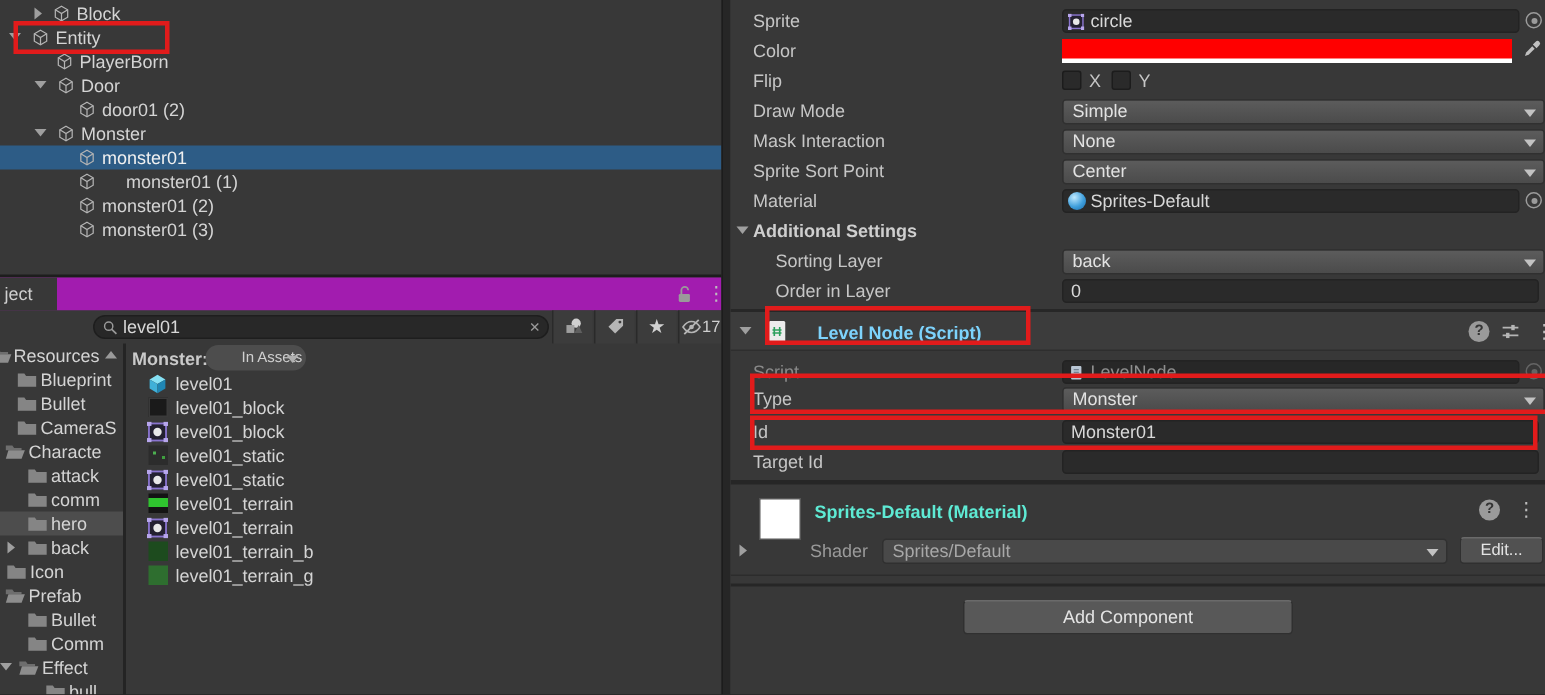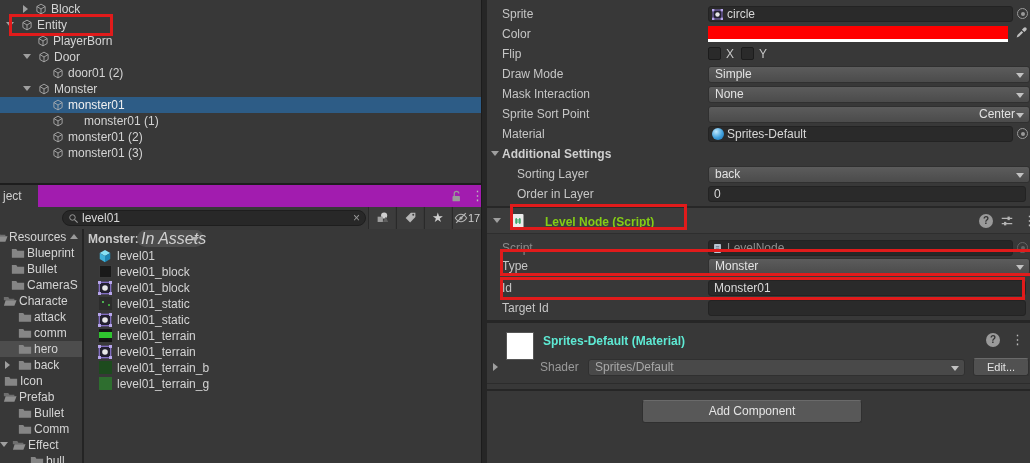--- a/index.html
+++ b/index.html
@@ -324,21 +324,21 @@
           <use href="#folder"></use>
         </svg>
       <span class="t" style="left:46px;">bull</span>
     </div>
   </div>
   <span class="tri-u" style="left:70px;top:234px;"></span>
   <div class="abs" style="left:82px;top:229px;width:2px;height:234px;background:#242424;"></div>
 
   <span class="t" style="left:88px;top:231px;font-weight:bold;color:#cacaca;">Monster:</span>
   <div class="abs" style="left:137px;top:230px;width:67px;height:17px;background:#4d4d4d;border-radius:9px;">
-    <span class="t" style="left:4px;top:1px;font-size:16px;color:#d0d0d0;font-style:italic;">In Assets</span>
+    <span class="t" style="left:24px;top:1px;font-size:10px;color:#d0d0d0;">In Assets</span>
     <span class="tri-d" style="left:54px;top:7px;border-top-color:#b0b0b0;"></span>
   </div>
 
   <div class="abs" style="left:84px;top:229px;width:397px;height:234px;overflow:hidden;">
     <div class="arow" style="top:19px;">
       <svg class="ic" style="left:14px;top:1px;" width="14" height="14" viewBox="0 0 16 16">
           <use href="#cubesolid"></use>
         </svg>
       <span class="t" style="left:33px;">level01</span>
     </div>
@@ -411,21 +411,21 @@
     <div class="dd" style="left:221px;top:66px;width:322px;">
       <span>Simple</span>
     </div>
 
     <span class="il" style="left:15px;top:84px;">Mask Interaction</span>
     <div class="dd" style="left:221px;top:86px;width:322px;">
       <span>None</span>
     </div>
 
     <span class="il" style="left:15px;top:104px;">Sprite Sort Point</span>
-    <div class="dd" style="left:221px;top:106px;width:322px;text-align:right;">
+    <div class="dd" style="left:221px;top:106px;width:322px;">
       <span>Center</span>
     </div>
 
     <span class="il" style="left:15px;top:124px;">Material</span>
     <div class="objf" style="left:221px;top:126px;width:305px;">
       <span class="sphere" style="left:3px;top:1px;"></span>
       <span class="otxt">Sprites-Default</span>
     </div>
     <span class="picker" style="left:530px;top:128px;"></span>
 
@@ -441,21 +441,21 @@
     <div class="tf" style="left:221px;top:186px;width:318px;">
       <span>0</span>
     </div>
 
     <div class="abs" style="left:0;top:206px;width:543px;height:2px;background:#272727;"></div>
     <div class="abs" style="left:0;top:208px;width:543px;height:26px;background:#3c3c3c;border-bottom:1px solid #2e2e2e;box-sizing:border-box;">
       <span class="tri-d" style="left:6px;top:10px;"></span>
       <svg class="ic" style="left:23px;top:5px;" width="16" height="16" viewBox="0 0 16 16">
           <use href="#scripticon"></use>
         </svg>
-      <span class="t" style="left:58px;top:6px;font-weight:bold;color:#84cc16;">Level Node (Script)</span>
+      <span class="t" style="left:58px;top:6px;font-weight:bold;color:#7dd3fc;">Level Node (Script)</span>
       <span class="help" style="left:492px;top:6px;">?</span>
       <svg class="ic" style="left:513px;top:6px;" width="14" height="14" viewBox="0 0 16 16">
           <use href="#sliders"></use>
         </svg>
       <span class="kebab" style="left:536px;top:5px;">⋮</span>
     </div>
 
     <span class="il dim" style="left:15px;top:238px;">Script</span>
     <div class="objf dis" style="left:221px;top:240px;width:305px;">
       <svg class="ic" style="left:3px;top:2px;" width="11" height="11" viewBox="0 0 16 16">

